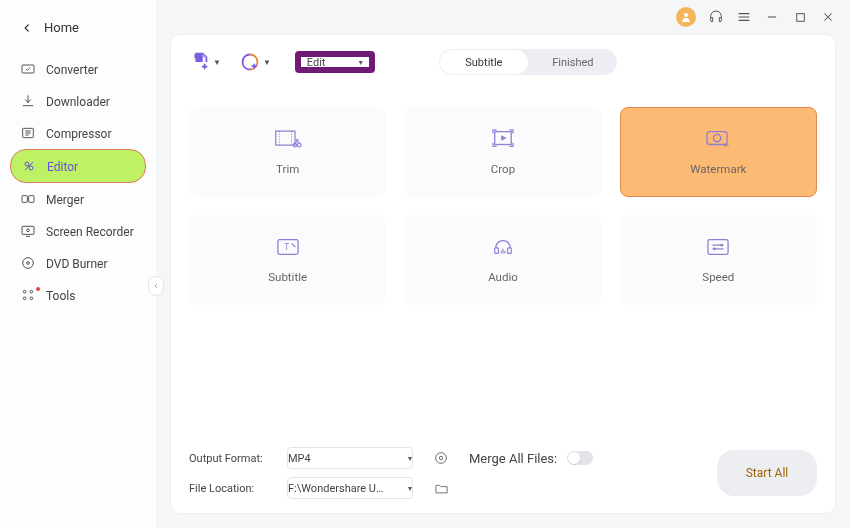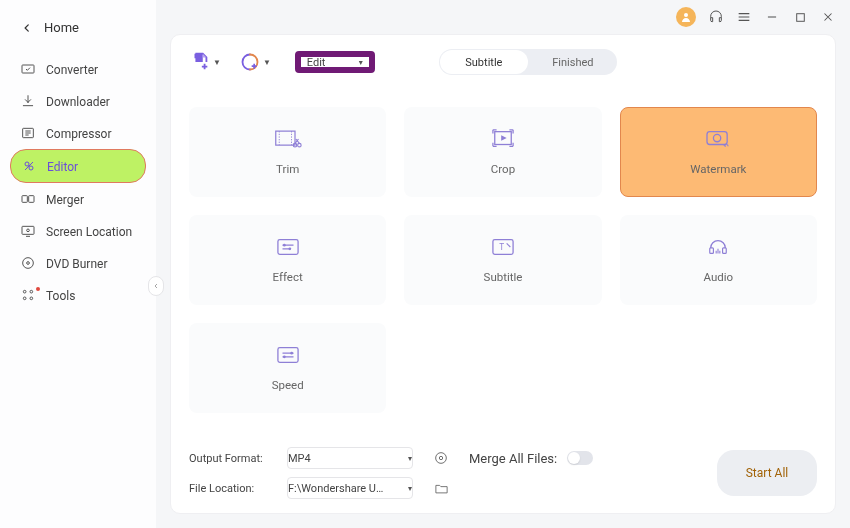--- a/index.html
+++ b/index.html
@@ -112,21 +112,21 @@
       <span>Merger</span>
     </div>
     <div class="sidebar-item">
       <span class="icon">
           <svg viewBox="0 0 24 24" width="16" height="16">
             <rect x="3" y="5" width="18" height="12" rx="1" stroke="currentColor" stroke-width="1.5" fill="none"></rect>
             <circle cx="12" cy="11" r="2" stroke="currentColor" stroke-width="1.5" fill="none"></circle>
             <path d="M9 20h6" stroke="currentColor" stroke-width="1.5"></path>
           </svg>
         </span>
-      <span>Screen Location</span>
+      <span>Screen Recorder</span>
     </div>
     <div class="sidebar-item">
       <span class="icon">
           <svg viewBox="0 0 24 24" width="16" height="16">
             <circle cx="12" cy="12" r="8" stroke="currentColor" stroke-width="1.5" fill="none"></circle>
             <circle cx="12" cy="12" r="2" stroke="currentColor" stroke-width="1.5" fill="none"></circle>
           </svg>
         </span>
       <span>DVD Burner</span>
     </div>
@@ -254,31 +254,20 @@
               <circle cx="14" cy="11" r="4" stroke="#8e7fd6" stroke-width="1.4" fill="none"></circle>
               <path d="M20 18c1.5 0 3 1 3 2.5M24 18c1 0 2 1 2 2" stroke="#8e7fd6" stroke-width="1.3" fill="none"></path>
             </svg>
         </span>
         <span class="tile-label">Watermark</span>
       </div>
       <div class="tile">
         <span class="tile-icon">
           <svg viewBox="0 0 28 24" width="26" height="22">
               <rect x="3" y="4" width="22" height="16" rx="2" stroke="#8e7fd6" stroke-width="1.4" fill="none"></rect>
-              <path d="M8 10h12M8 14h8" stroke="#8e7fd6" stroke-width="1.4"></path>
-              <circle cx="10" cy="10" r="1.5" fill="#8e7fd6"></circle>
-              <circle cx="16" cy="14" r="1.5" fill="#8e7fd6"></circle>
-            </svg>
-        </span>
-        <span class="tile-label">Effect</span>
-      </div>
-      <div class="tile">
-        <span class="tile-icon">
-          <svg viewBox="0 0 28 24" width="26" height="22">
-              <rect x="3" y="4" width="22" height="16" rx="2" stroke="#8e7fd6" stroke-width="1.4" fill="none"></rect>
               <text x="10" y="15" font-size="9" fill="#8e7fd6" font-family="Arial">T</text>
               <path d="M18 8l4 4" stroke="#8e7fd6" stroke-width="1.2"></path>
             </svg>
         </span>
         <span class="tile-label">Subtitle</span>
       </div>
       <div class="tile">
         <span class="tile-icon">
           <svg viewBox="0 0 28 24" width="26" height="22">
               <path d="M6 13a8 8 0 0116 0" stroke="#8e7fd6" stroke-width="1.4" fill="none"></path>

